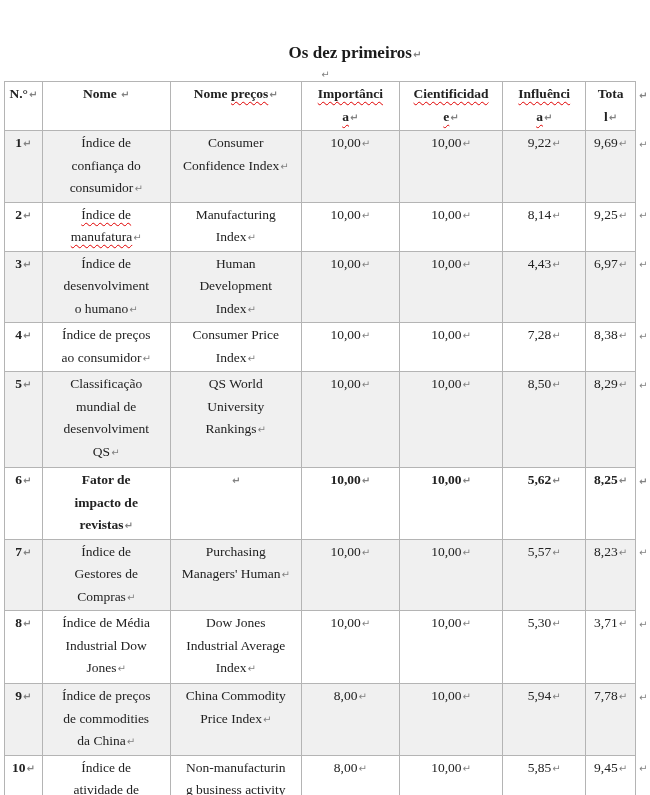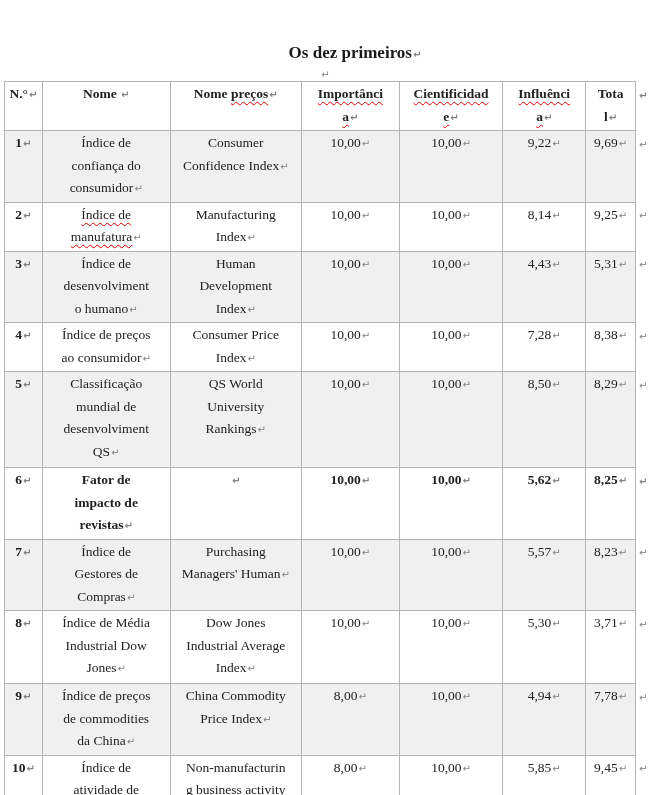--- a/index.html
+++ b/index.html
@@ -156,21 +156,21 @@
           <td class="col-num"><span class="cell-text">3</span><span class="pilcrow">↵</span></td>
           <td class="col-nome"><span class="cell-text">Índice de
 desenvolviment
 o humano</span><span class="pilcrow">↵</span></td>
           <td class="col-ingles"><span class="cell-text">Human
 Development
 Index</span><span class="pilcrow">↵</span></td>
           <td class="col-importancia"><span class="cell-text">10,00</span><span class="pilcrow">↵</span></td>
           <td class="col-cientificidade"><span class="cell-text">10,00</span><span class="pilcrow">↵</span></td>
           <td class="col-influencia"><span class="cell-text">4,43</span><span class="pilcrow">↵</span></td>
-          <td class="col-total"><span class="cell-text">5,31</span><span class="pilcrow">↵</span></td>
+          <td class="col-total"><span class="cell-text">6,97</span><span class="pilcrow">↵</span></td>
           <td class="row-mark"><span class="pilcrow">↵</span></td>
         </tr>
         <tr>
           <td class="col-num"><span class="cell-text">4</span><span class="pilcrow">↵</span></td>
           <td class="col-nome"><span class="cell-text">Índice de preços
 ao consumidor</span><span class="pilcrow">↵</span></td>
           <td class="col-ingles"><span class="cell-text">Consumer Price
 Index</span><span class="pilcrow">↵</span></td>
           <td class="col-importancia"><span class="cell-text">10,00</span><span class="pilcrow">↵</span></td>
           <td class="col-cientificidade"><span class="cell-text">10,00</span><span class="pilcrow">↵</span></td>
@@ -234,21 +234,21 @@
         </tr>
         <tr class="alt">
           <td class="col-num"><span class="cell-text">9</span><span class="pilcrow">↵</span></td>
           <td class="col-nome"><span class="cell-text">Índice de preços
 de commodities
 da China</span><span class="pilcrow">↵</span></td>
           <td class="col-ingles"><span class="cell-text">China Commodity
 Price Index</span><span class="pilcrow">↵</span></td>
           <td class="col-importancia"><span class="cell-text">8,00</span><span class="pilcrow">↵</span></td>
           <td class="col-cientificidade"><span class="cell-text">10,00</span><span class="pilcrow">↵</span></td>
-          <td class="col-influencia"><span class="cell-text">4,94</span><span class="pilcrow">↵</span></td>
+          <td class="col-influencia"><span class="cell-text">5,94</span><span class="pilcrow">↵</span></td>
           <td class="col-total"><span class="cell-text">7,78</span><span class="pilcrow">↵</span></td>
           <td class="row-mark"><span class="pilcrow">↵</span></td>
         </tr>
         <tr>
           <td class="col-num"><span class="cell-text">10</span><span class="pilcrow">↵</span></td>
           <td class="col-nome"><span class="cell-text">Índice de
 atividade de
 negócios não
 manufatureiros</span><span class="pilcrow">↵</span></td>
           <td class="col-ingles"><span class="cell-text">Non-manufacturin

